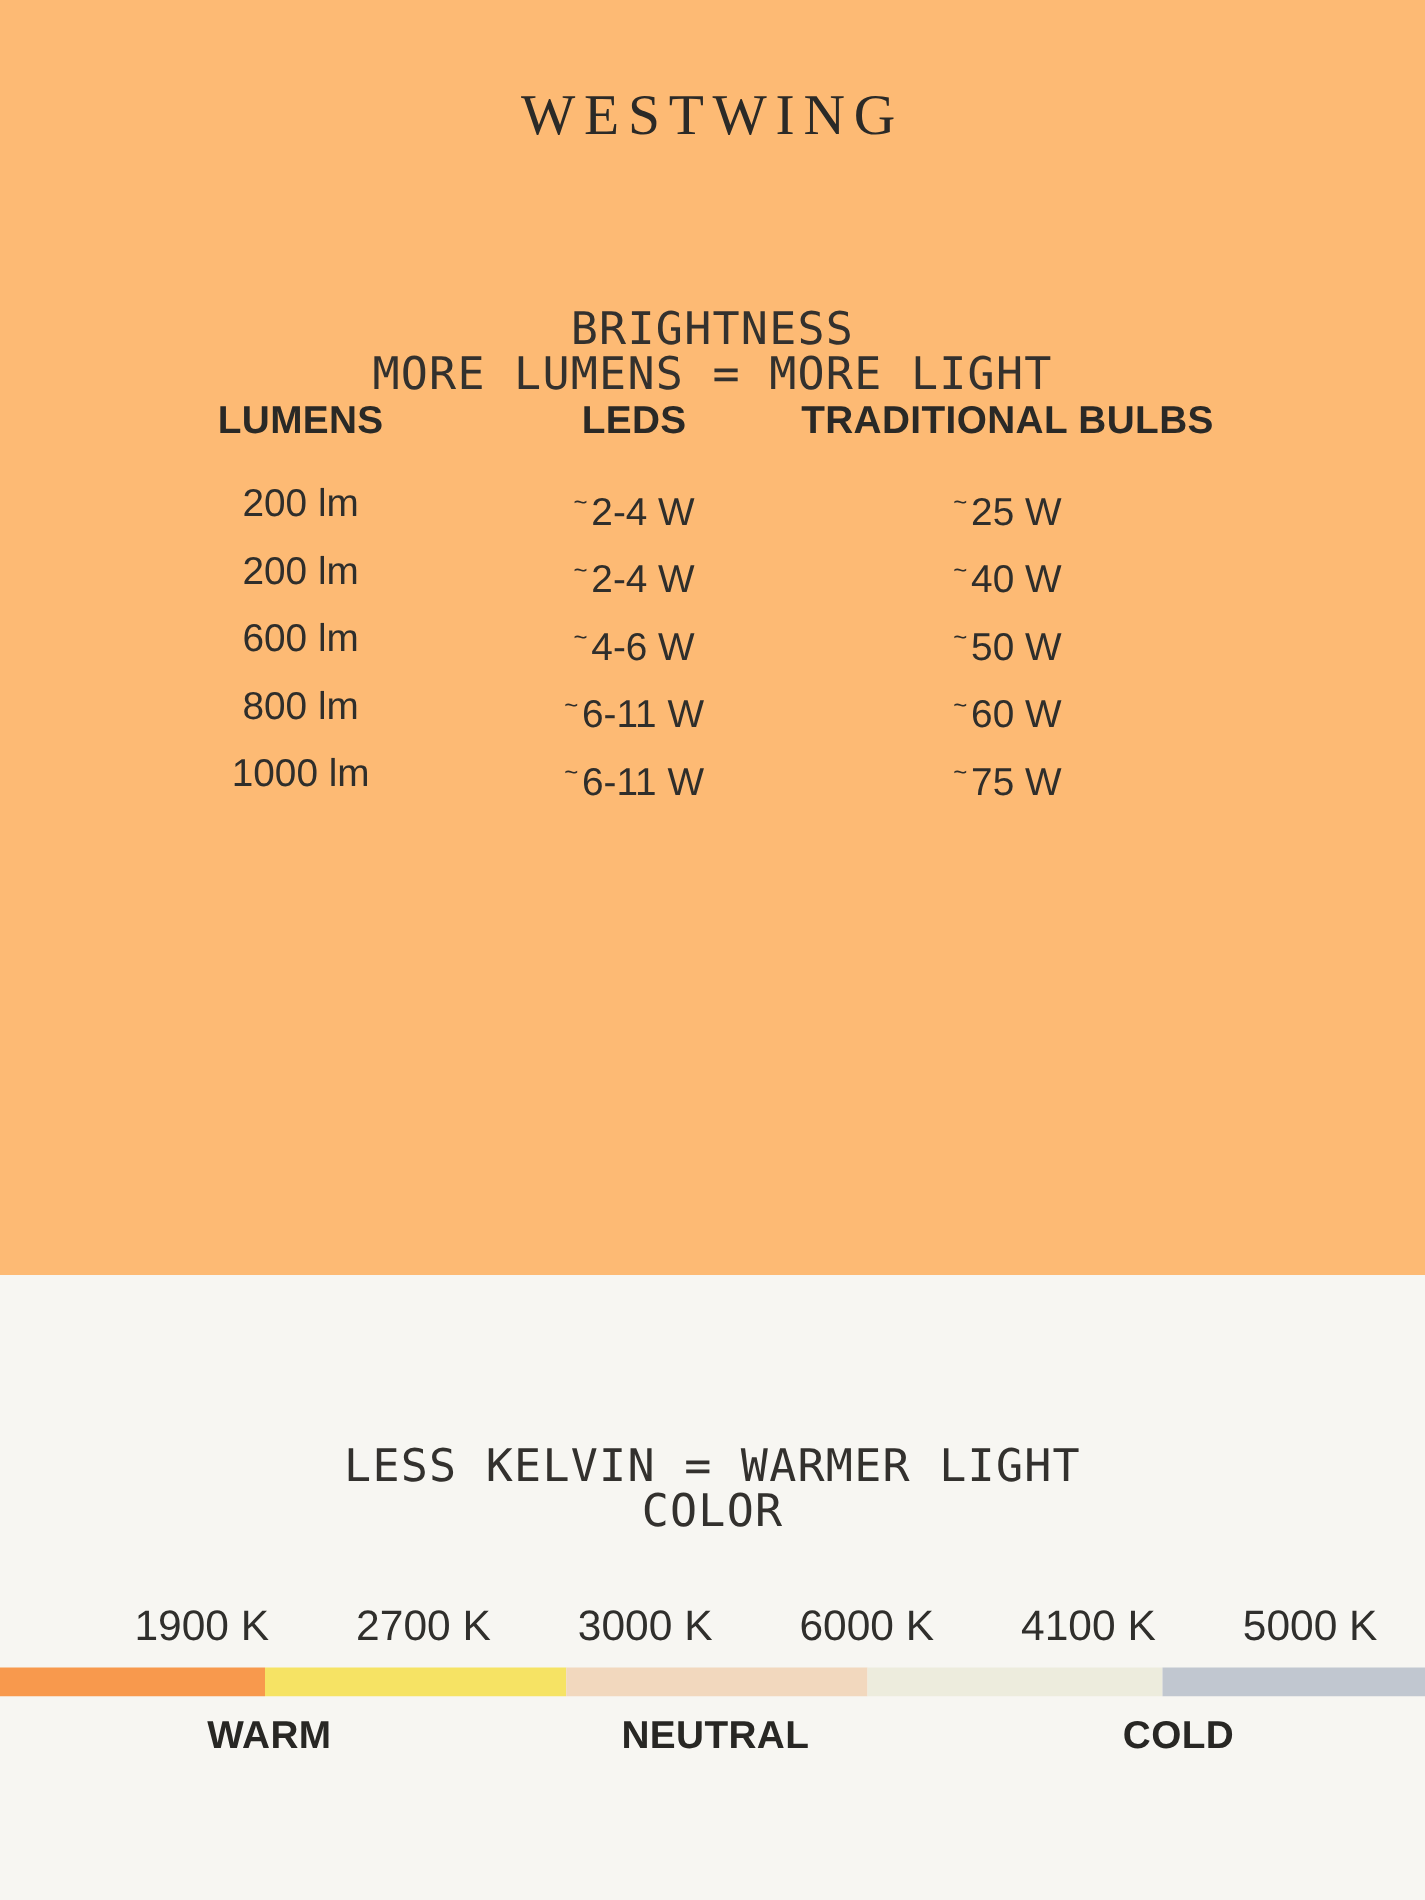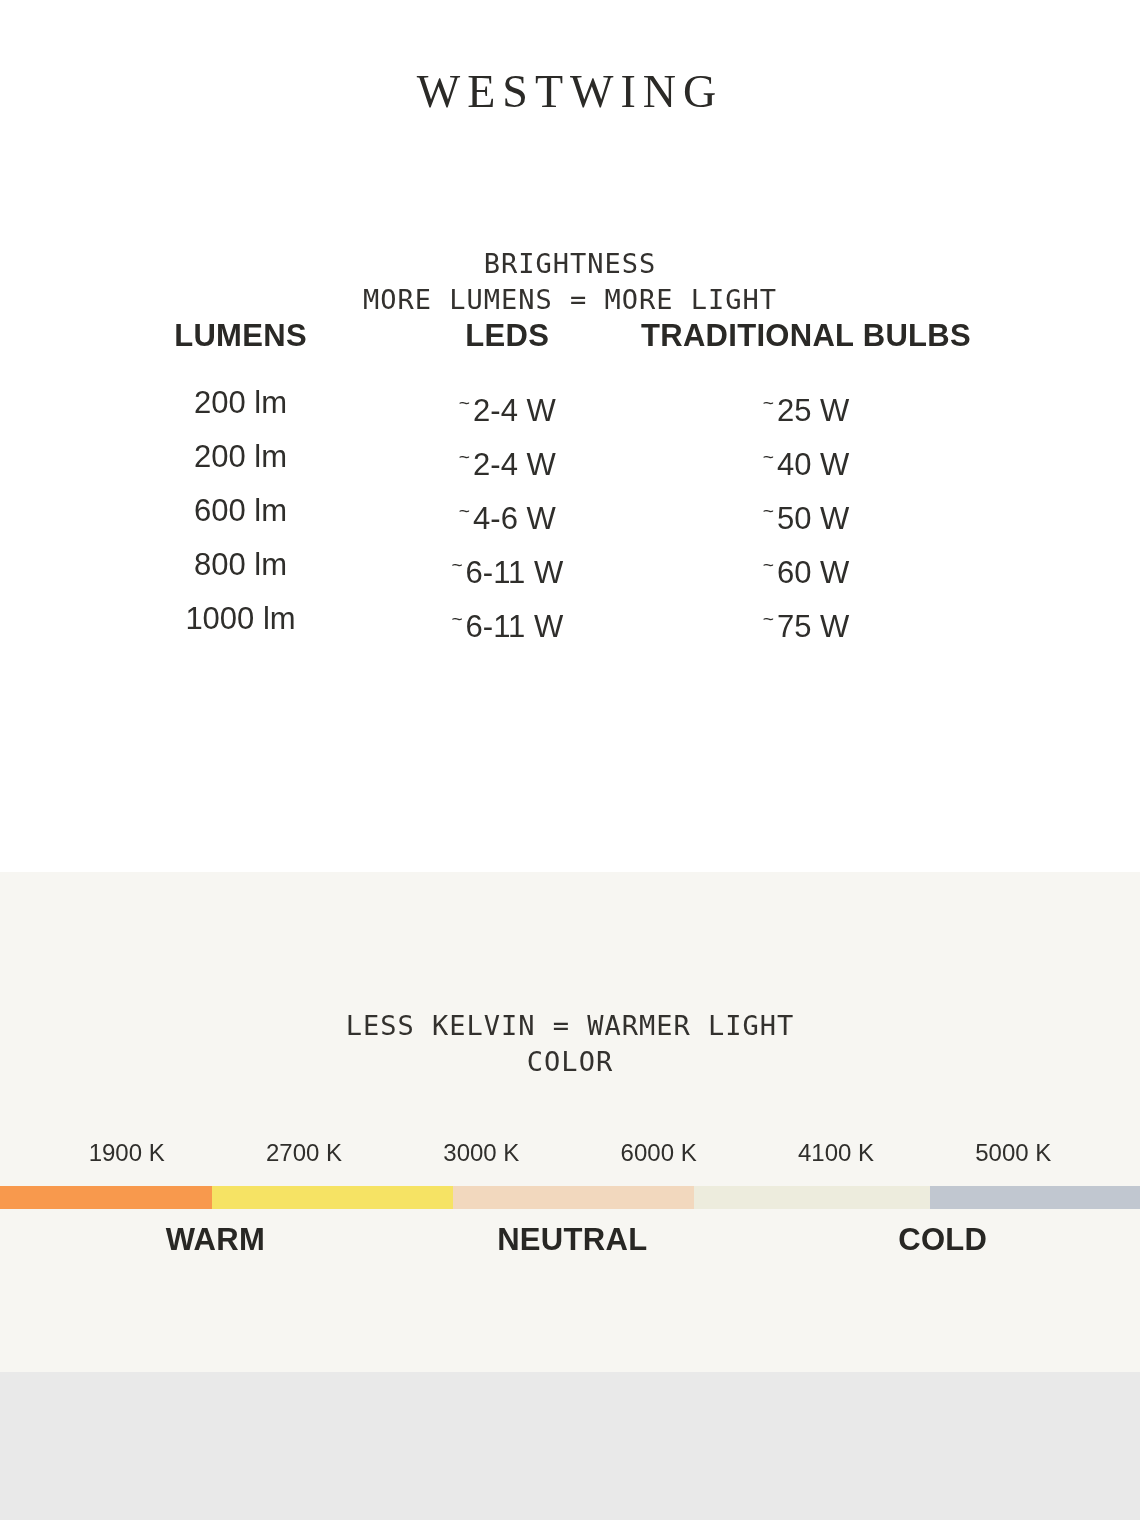--- a/index.html
+++ b/index.html
@@ -7,22 +7,22 @@
   .page {
     width: 1140px; height: 1520px;
     margin: 0 auto;
     font-family: "Liberation Sans", sans-serif;
     color: #2d2c29;
     overflow: hidden;
   }
 
   
   .section-top {
-    height: 872px;
-    background: #ffffff;
+    height: 1020px;
+    background: #fdba74;
     padding-top: 66px;
     overflow: hidden;
   }
   .brand {
     text-align: center;
     font-family: "Liberation Serif", serif;
     font-size: 46px;
     line-height: 52px;
     letter-spacing: 7px;
     font-weight: 400;
@@ -33,21 +33,21 @@
     text-align: center;
     font-size: 115px;
     line-height: 120px;
     font-weight: 400;
     letter-spacing: -1px;
     color: #272624;
   }
   .mono-block {
     text-align: center;
     font-family: "DejaVu Sans Mono", monospace;
-    font-size: 27px;
+    font-size: 36px;
     line-height: 36px;
     letter-spacing: 1px;
     color: #33312e;
   }
   .section-top .mono-block { margin-top: 128px; }
 
   
   .lumens-table { }
   .trow { position: relative; height: 54px; }
   .trow.thead { height: 62px; }
@@ -81,22 +81,22 @@
     padding-top: 136px;
     overflow: hidden;
   }
   .kelvin-row {
     margin-top: 56px;
     padding: 0 38px;
     display: flex;
   }
   .kelvin-label {
     flex: 1;
-    text-align: center;
-    font-size: 24px;
+    text-align: right;
+    font-size: 34px;
     line-height: 34px;
     color: #302f2c;
     white-space: nowrap;
   }
   .gradient-bar {
     margin-top: 16px;
     height: 23px;
     display: flex;
   }
   .bar-seg { height: 100%; }

